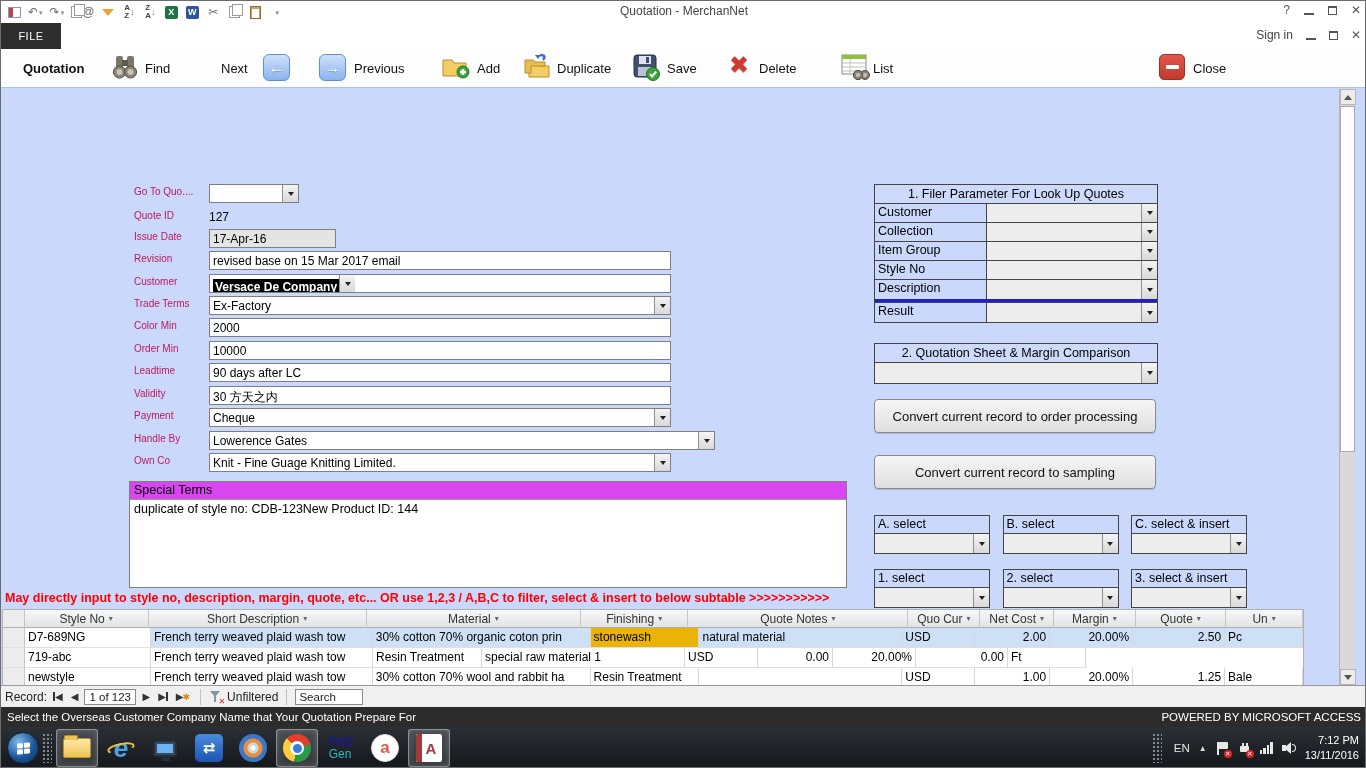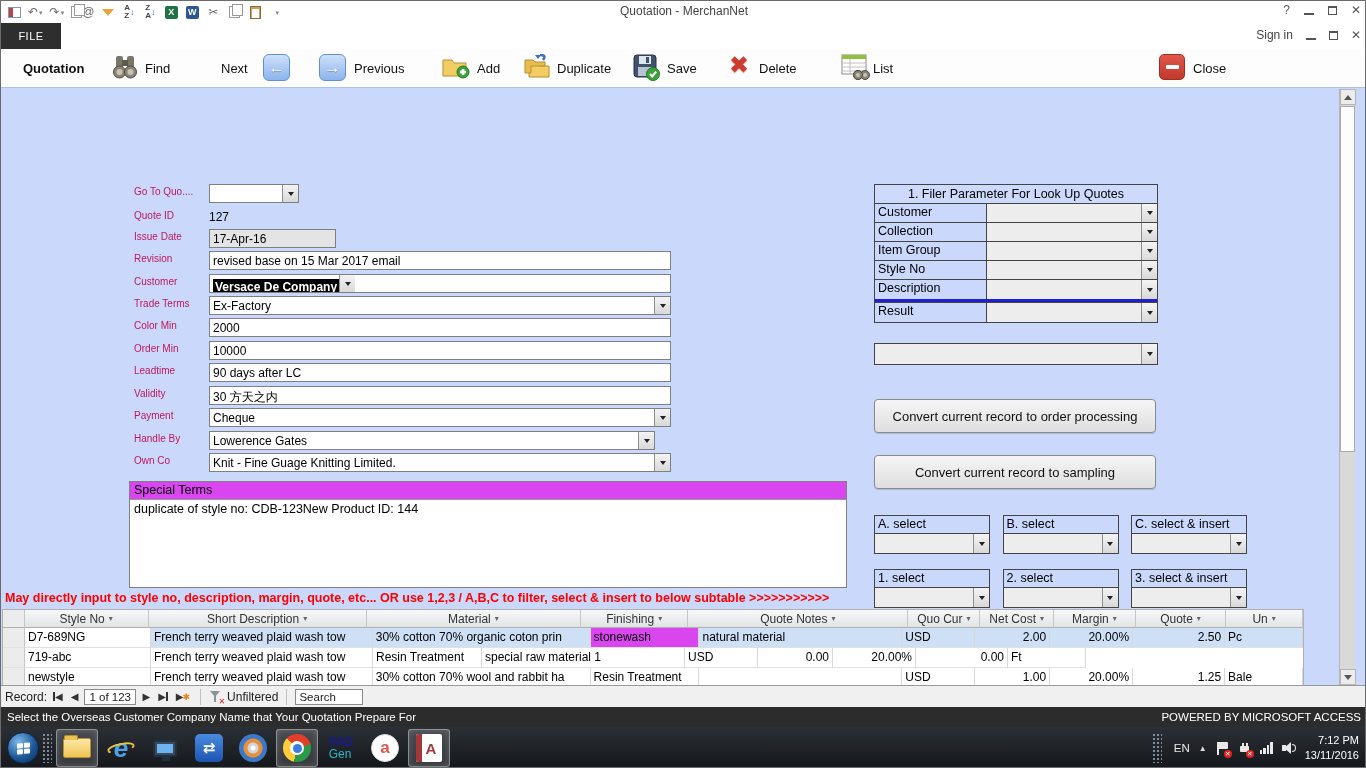--- a/index.html
+++ b/index.html
@@ -341,21 +341,21 @@
           <span class="val">30 方天之内</span>
         </div>
         <div class="flabel" style="top: 322px;">Payment</div>
         <div class="ctrl" style="left: 208px; top: 320px; width: 462px;">
           <span class="val">Cheque</span>
           <div class="cbtn">
             <span class="tri"></span>
           </div>
         </div>
         <div class="flabel" style="top: 345px;">Handle By</div>
-        <div class="ctrl" style="left: 208px; top: 343px; width: 446px;">
+        <div class="ctrl" style="left: 208px; top: 343px; width: 506px;">
           <span class="val">Lowerence Gates</span>
           <div class="cbtn">
             <span class="tri"></span>
           </div>
         </div>
         <div class="flabel" style="top: 367px;">Own Co</div>
         <div class="ctrl" style="left: 208px; top: 365px; width: 462px;">
           <span class="val">Knit - Fine Guage Knitting Limited.</span>
           <div class="cbtn">
             <span class="tri"></span>
@@ -425,20 +425,21 @@
         <div class="pc">
             <div class="pcv"></div>
             <div class="cbtn">
               <span class="tri"></span>
             </div>
           </div>
       </div>
     </div>
 
     <div class="panel" style="left:873px;top:255px;width:284px;">
+      <div class="phead">2. Quotation Sheet &amp; Margin Comparison</div>
       <div class="prow" style="height:20px;">
         <div class="pc" style="border-right:none;">
             <div class="pcv"></div>
             <div class="cbtn">
               <span class="tri"></span>
             </div>
           </div>
       </div>
     </div>
 
@@ -544,21 +545,21 @@
           <div class="tc" style="width: 78px;">
             <span>Un</span>
             <span class="harr">▾</span>
           </div>
         </div>
         <div class="trow rowsel">
           <div class="tc selcell" style="width: 22px;"></div>
           <div class="tc" style="width: 126px; background: rgb(255, 255, 255);">D7-689NG</div>
           <div class="tc" style="width: 222px; background: rgb(205, 224, 245);">French terry weaved plaid wash tow</div>
           <div class="tc" style="width: 218px; background: rgb(205, 224, 245);">30% cotton 70% organic coton prin</div>
-          <div class="tc" style="width: 109px; background: #d946ef;">stonewash</div>
+          <div class="tc" style="width: 109px; background: #eab308;">stonewash</div>
           <div class="tc" style="width: 203px; background: rgb(205, 224, 245);">natural material</div>
           <div class="tc" style="width: 73px; background: rgb(205, 224, 245);">USD</div>
           <div class="tc num" style="width: 75px; background: rgb(205, 224, 245);">2.00</div>
           <div class="tc num" style="width: 83px; background: rgb(205, 224, 245);">20.00%</div>
           <div class="tc num" style="width: 92px; background: rgb(205, 224, 245);">2.50</div>
           <div class="tc" style="width: 78px; background: rgb(205, 224, 245);">Pc</div>
         </div>
         <div class="trow">
           <div class="tc selcell" style="width: 22px;"></div>
           <div class="tc" style="width: 126px;">719-abc</div>

